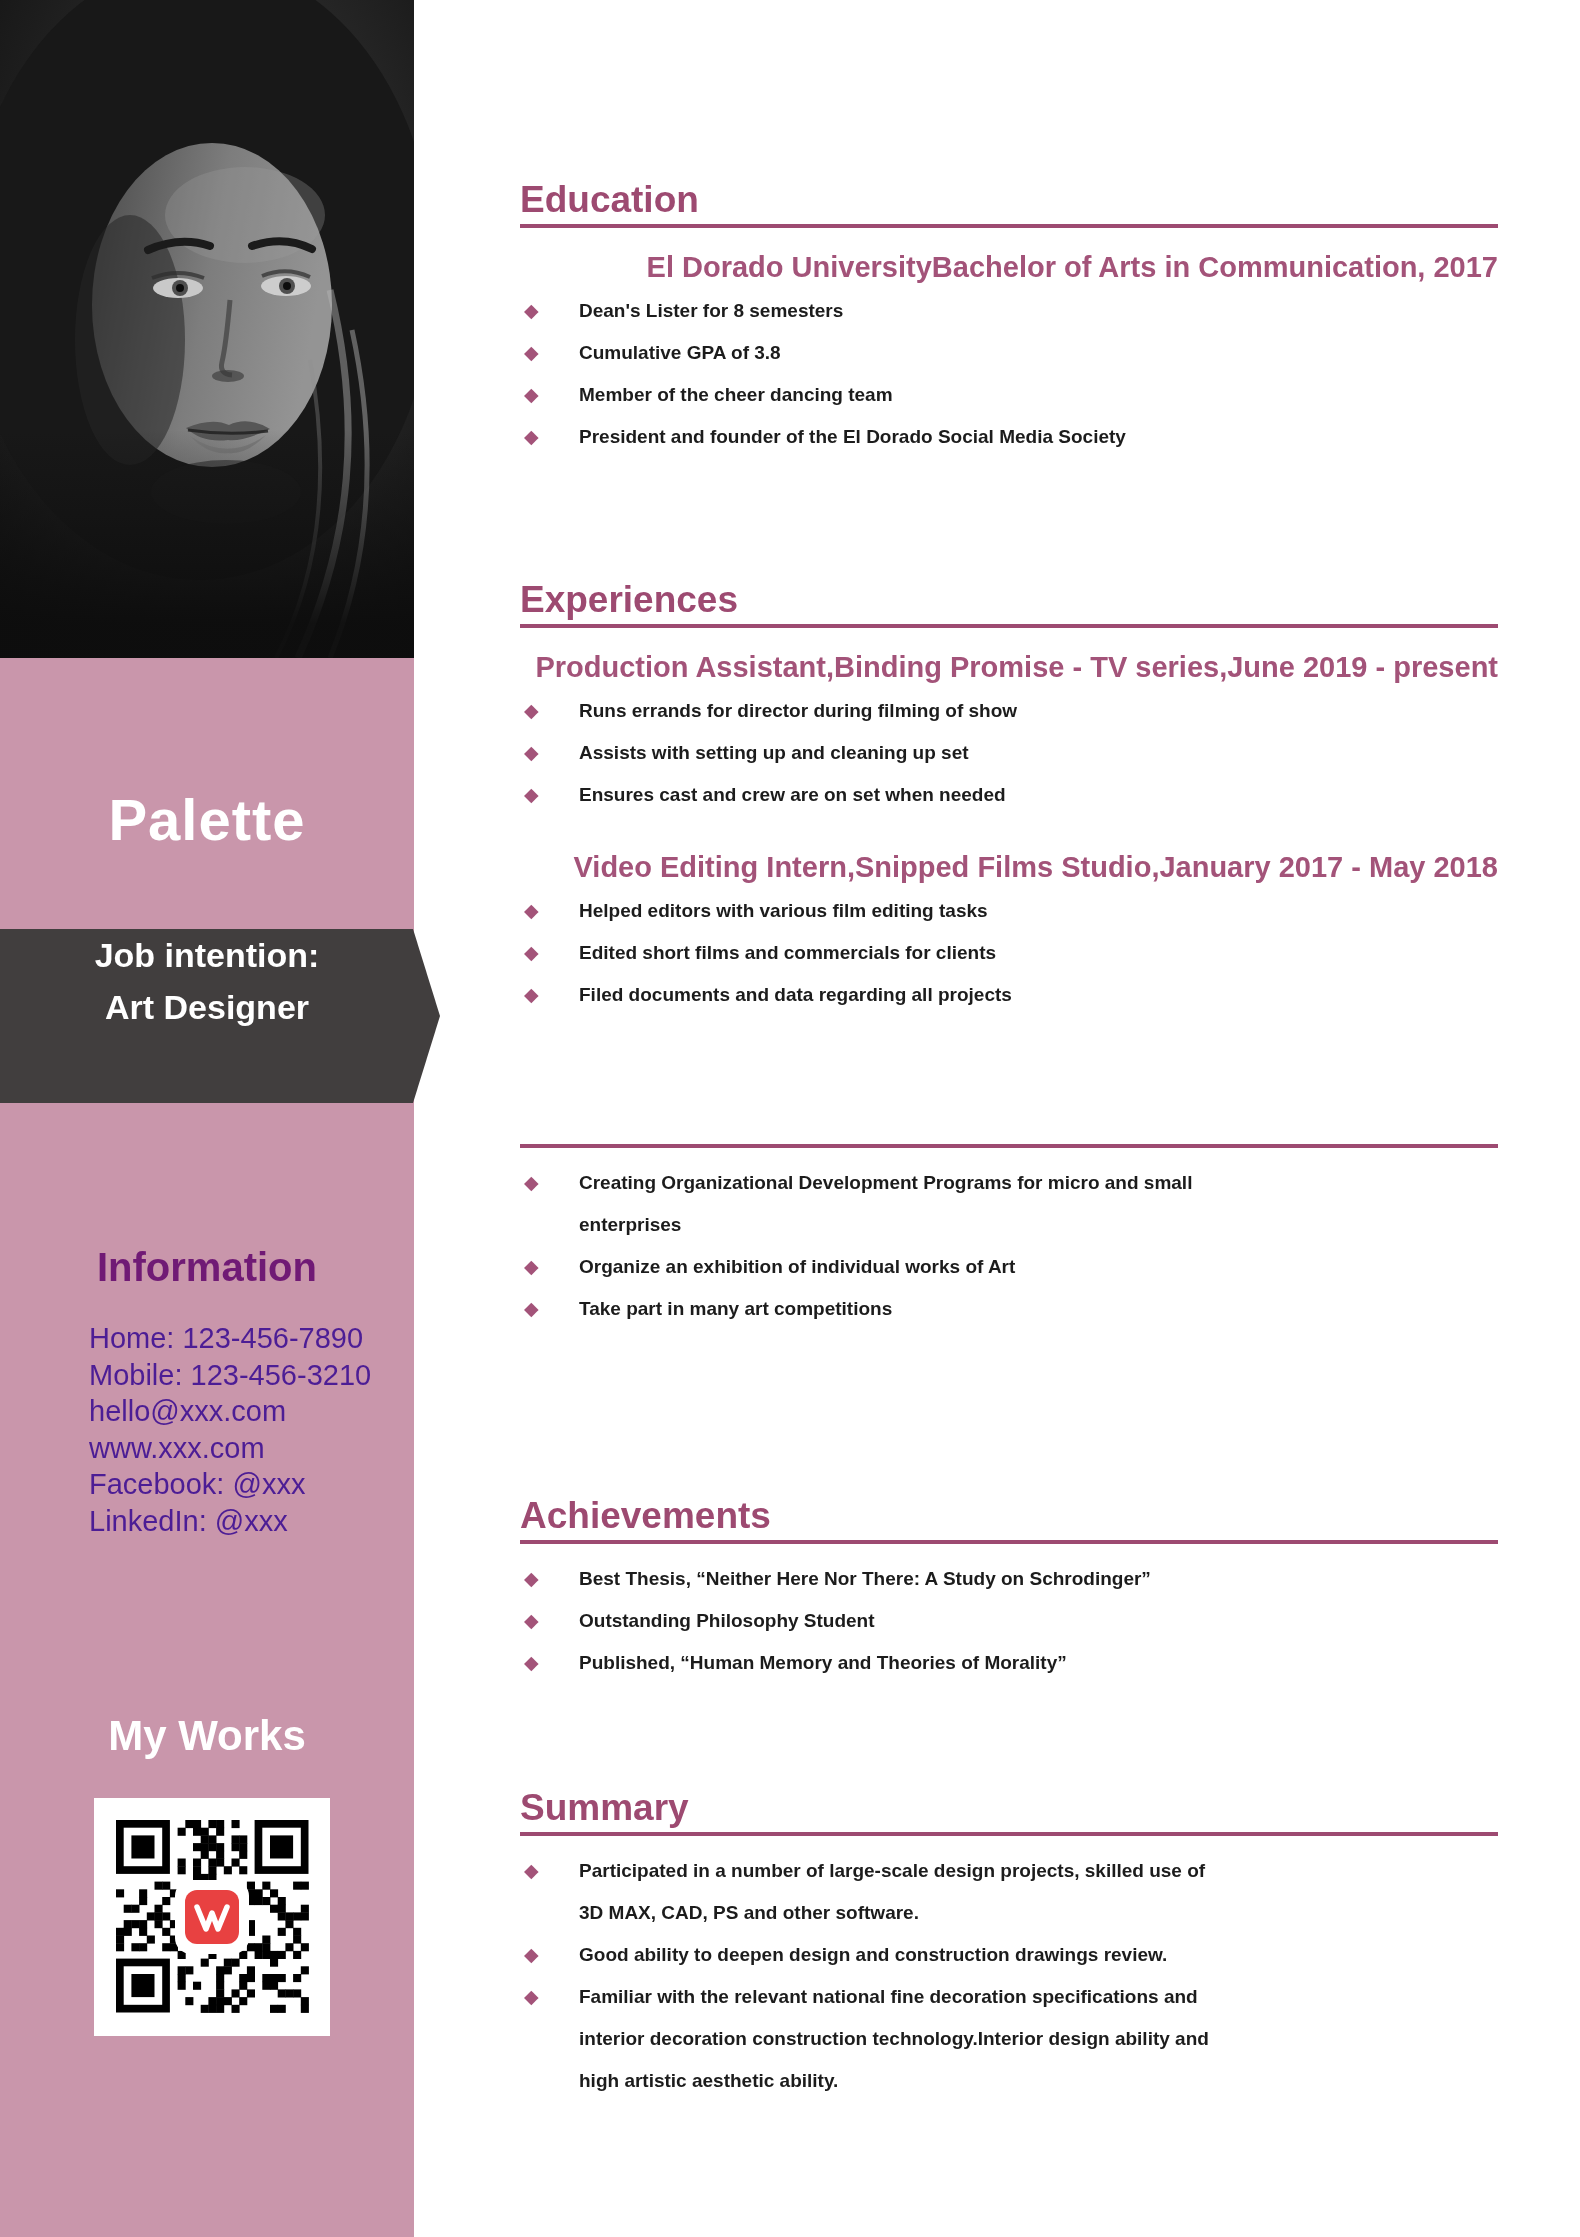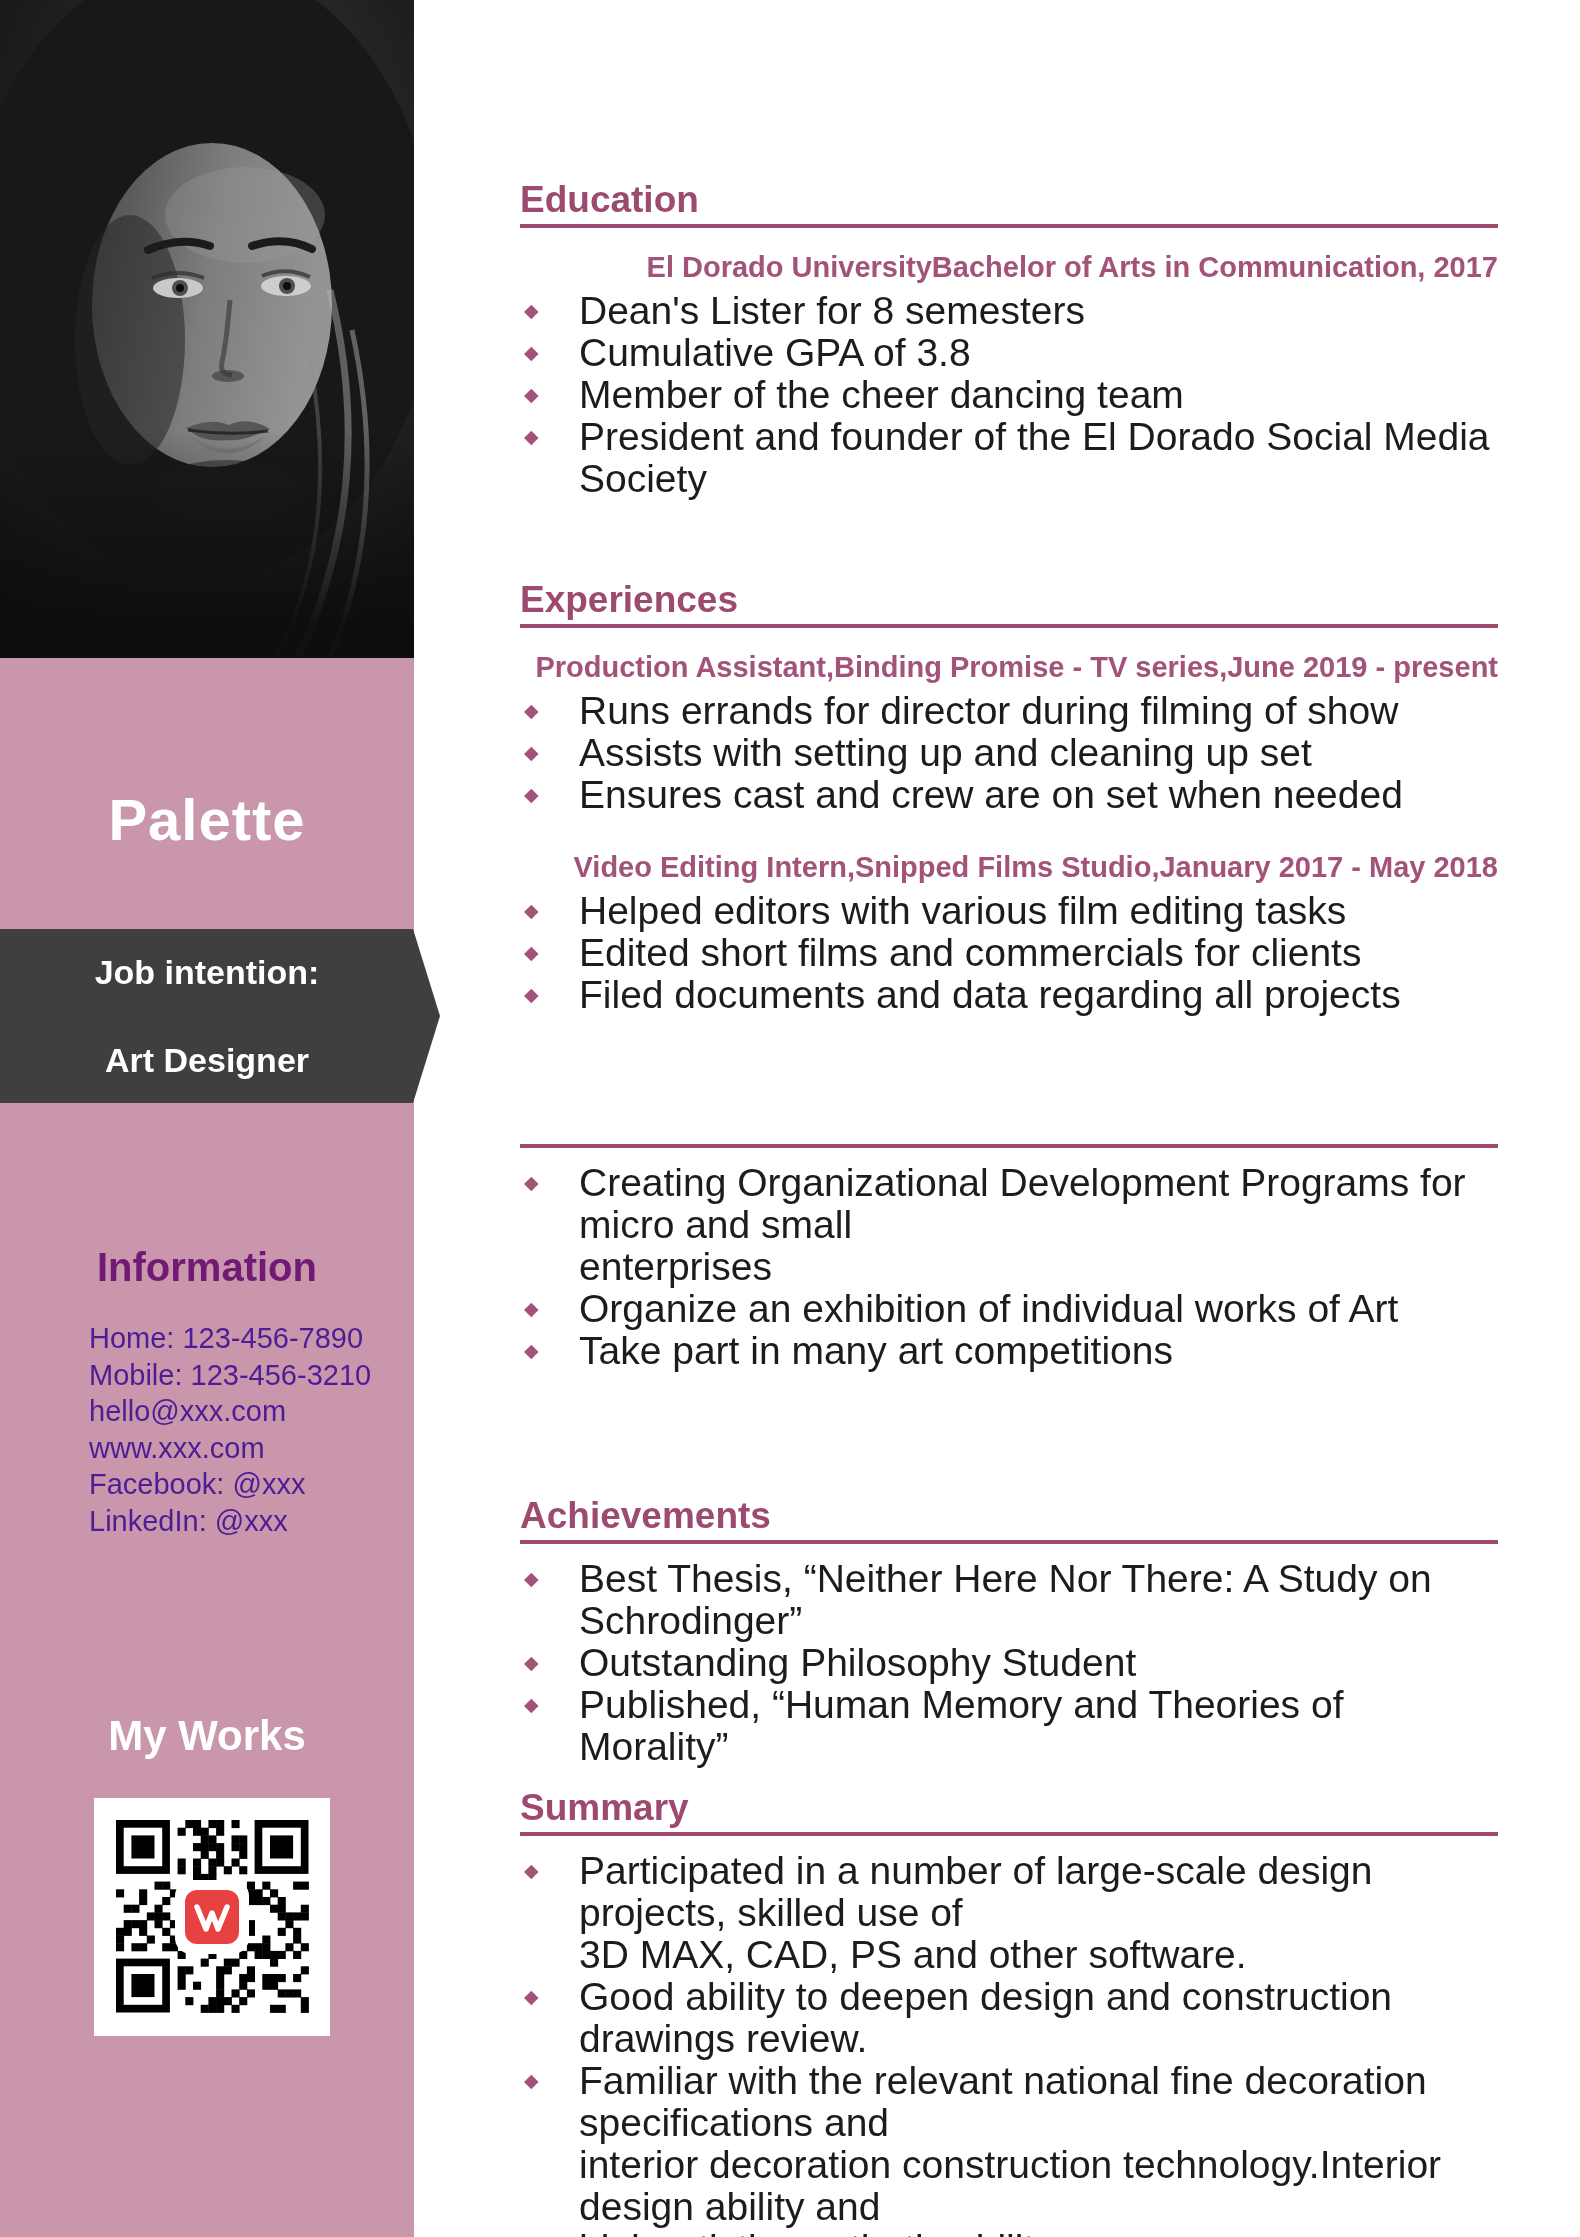--- a/index.html
+++ b/index.html
@@ -10,22 +10,22 @@
     --body:#1c1c1c; --logo-red:#e84141;
   }
   
   #sidebar{position:absolute;left:0;top:0;width:414px;height:2237px;background:var(--pink);}
   #photo{position:absolute;left:0;top:0;width:414px;height:658px;display:block;}
   #name{position:absolute;left:0;top:786px;width:414px;text-align:center;
         color:#fff;font-size:58px;font-weight:bold;letter-spacing:1px;}
   #banner{position:absolute;left:0;top:929px;width:440px;height:174px;background:var(--banner);
           clip-path:polygon(0 0,413px 0,440px 87px,413px 174px,0 174px);}
   #banner .txt{position:absolute;left:0;top:0;width:414px;height:174px;display:flex;
-          flex-direction:column;justify-content:center;align-items:center;
-          color:#fff;font-weight:bold;font-size:34px;line-height:52px;gap:36px;}
+          flex-direction:column;align-items:center;
+          color:#fff;font-weight:bold;font-size:34px;line-height:52px;}
   #info-title{position:absolute;left:0;top:1245px;width:414px;text-align:center;
           color:#701a75;font-size:40px;font-weight:bold;}
   #contacts{position:absolute;left:89px;top:1320px;width:330px;color:#4c1d95;
           font-size:29px;line-height:36.5px;font-weight:400;}
   #works-title{position:absolute;left:0;top:1712px;width:414px;text-align:center;
           color:#fff;font-size:42px;font-weight:bold;}
   #qr-box{position:absolute;left:94px;top:1798px;width:236px;height:238px;background:#fff;}
   
   #main{position:absolute;left:520px;top:0;width:978px;}
   .section{position:absolute;left:0;width:978px;}
@@ -33,21 +33,21 @@
   .rule{height:4px;background:var(--heading);margin-top:2px;}
   .entry-head{display:flex;justify-content:flex-end;align-items:baseline;
           color:var(--subhead);font-weight:bold;font-size:29px;line-height:30px;}
   .entry-head.first{margin-top:24px;}
   .entry-head.next{margin-top:36px;}
   .bullets{margin-top:8px;}
   .bullets.no-head{margin-top:14px;}
   .bullet{display:flex;align-items:flex-start;line-height:42px;}
   .bullet .dia{width:55px;padding-left:4px;color:var(--subhead);font-size:19px;
           line-height:42px;flex:none;}
-  .bullet .btxt{flex:1;color:var(--body);font-size:39px;white-space:pre-line;}
+  .bullet .btxt{flex:1;color:var(--body);font-size:19px;white-space:pre-line;font-weight:bold;}
 </style>
 </head>
 <body>
 
 <div id="page" style="--pink: #c996ab; --banner: #413e3e; --heading: #9d4a71; --subhead: #a35379; --body: #1c1c1c; --logo-red: #e84141;">
 
   <div id="sidebar">
 
     <svg id="photo" viewBox="0 0 414 658" preserveAspectRatio="none">
       <defs>

